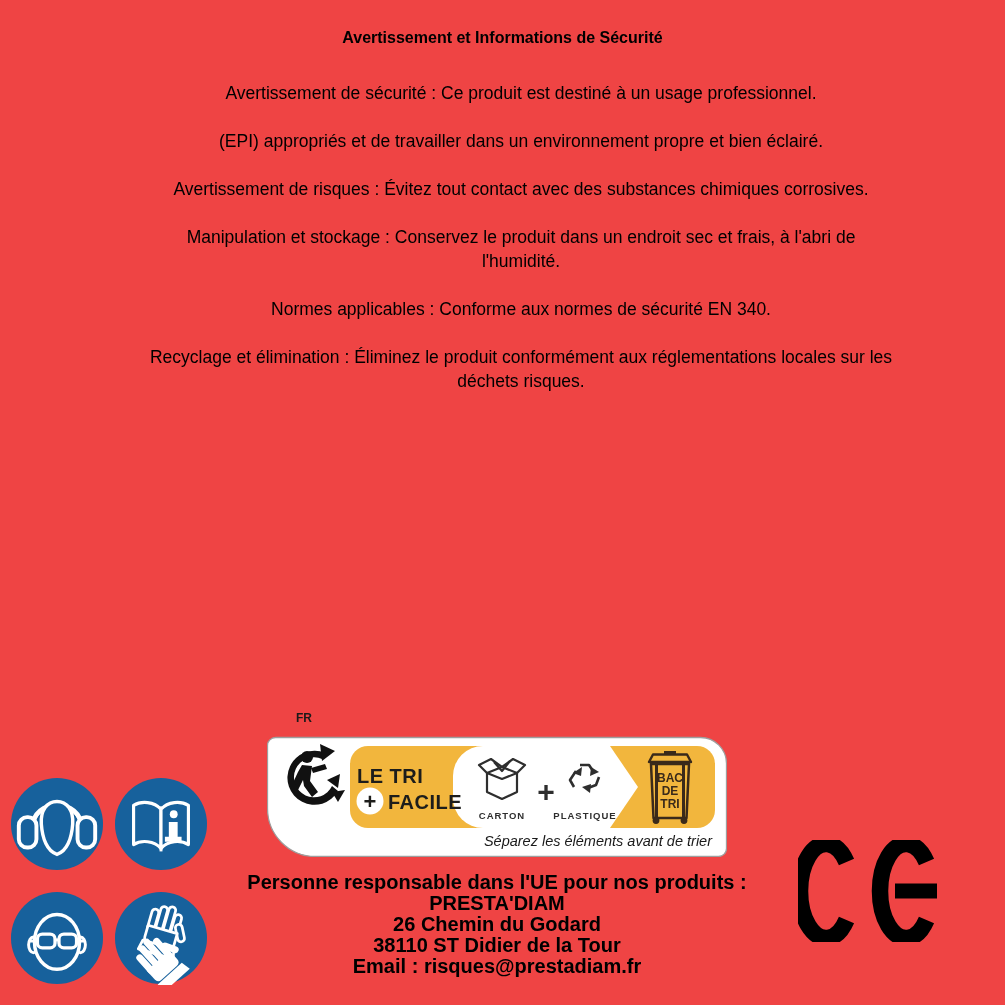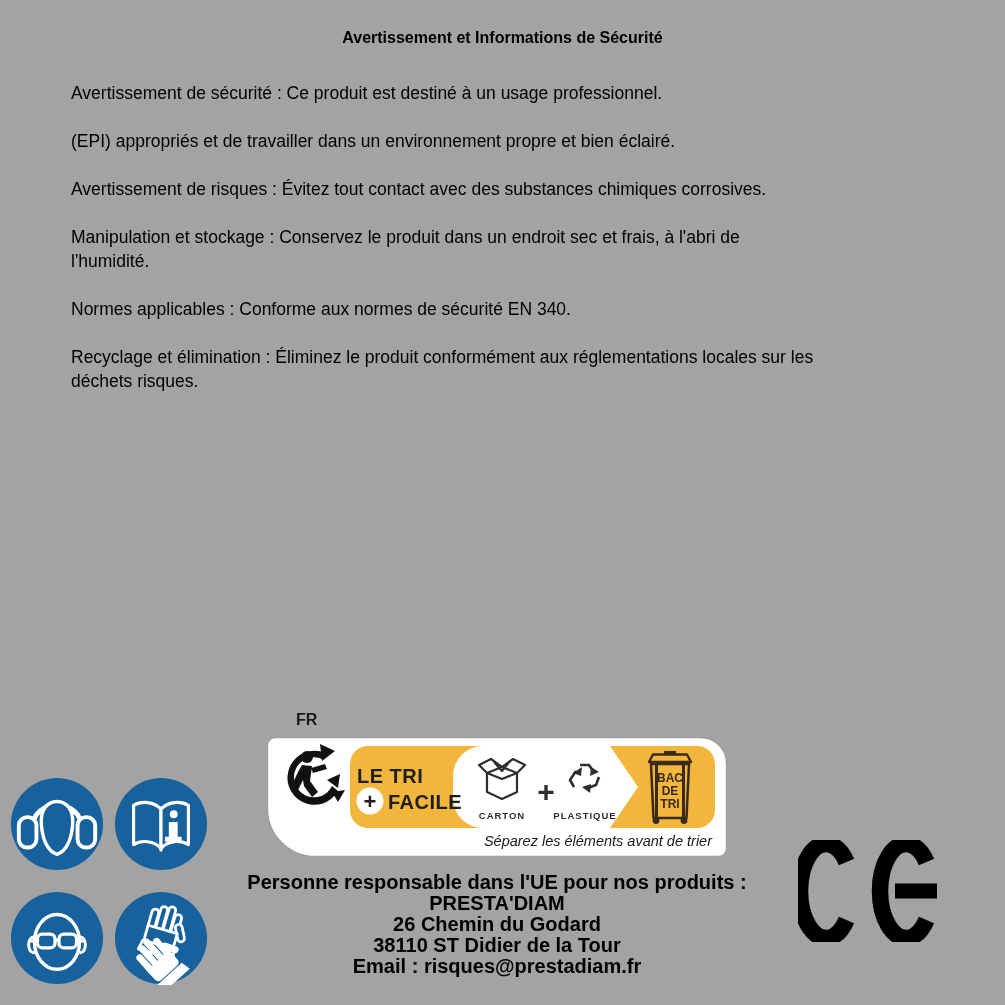--- a/index.html
+++ b/index.html
@@ -1,23 +1,23 @@
 <!DOCTYPE html>
 <html><head>
 <meta charset="utf-8">
 <style>
   html,body{margin:0;padding:0;background:#fff;}
-  .page{position:relative;width:1005px;height:1005px;background:#a3a3a3;overflow:hidden;
+  .page{position:relative;width:1005px;height:1005px;background:#ef4444;overflow:hidden;
         font-family:"Liberation Sans",sans-serif;color:#000;}
   .title{position:absolute;top:29px;left:0;width:100%;text-align:center;
          font-size:16px;font-weight:700;}
   .bodytext{position:absolute;left:71px;top:81px;width:900px;}
-  .para{margin:0 0 24px 0;font-size:17.5px;line-height:24px;}
+  .para{margin:0 0 24px 0;font-size:17.5px;line-height:24px;text-align:center;}
   .ln{display:block;white-space:nowrap;}
-  .fr-label{position:absolute;left:268px;top:711px;font-size:16px;font-weight:700;color:#1a1a1a;padding-left:28px;}
+  .fr-label{position:absolute;left:268px;top:711px;font-size:12px;font-weight:700;color:#1a1a1a;padding-left:28px;}
   .banner{position:absolute;left:267px;top:735px;}
   .icons-grid{position:absolute;left:10px;top:777px;display:grid;
               grid-template-columns:94px 94px;grid-column-gap:10px;grid-row-gap:20px;}
   .address{position:absolute;left:247px;top:872px;width:500px;text-align:center;
            font-size:20px;font-weight:700;line-height:21px;}
   .address div{white-space:nowrap;}
   .ce{position:absolute;left:798px;top:840px;}
   
   .t-head{font-family:"Liberation Sans",sans-serif;font-weight:700;font-size:20px;
           fill:#1d1d1b;letter-spacing:.5px;}

